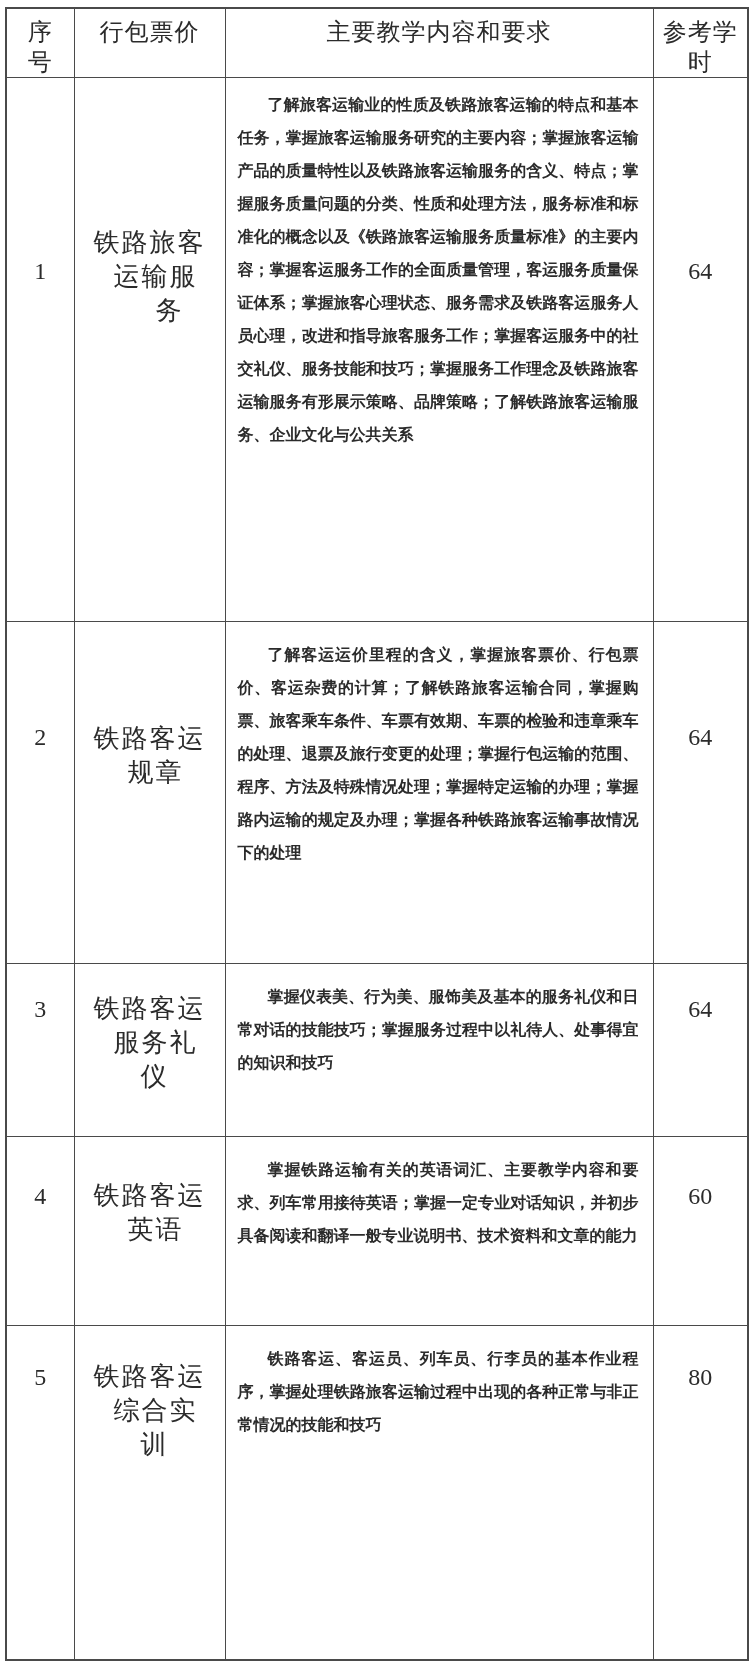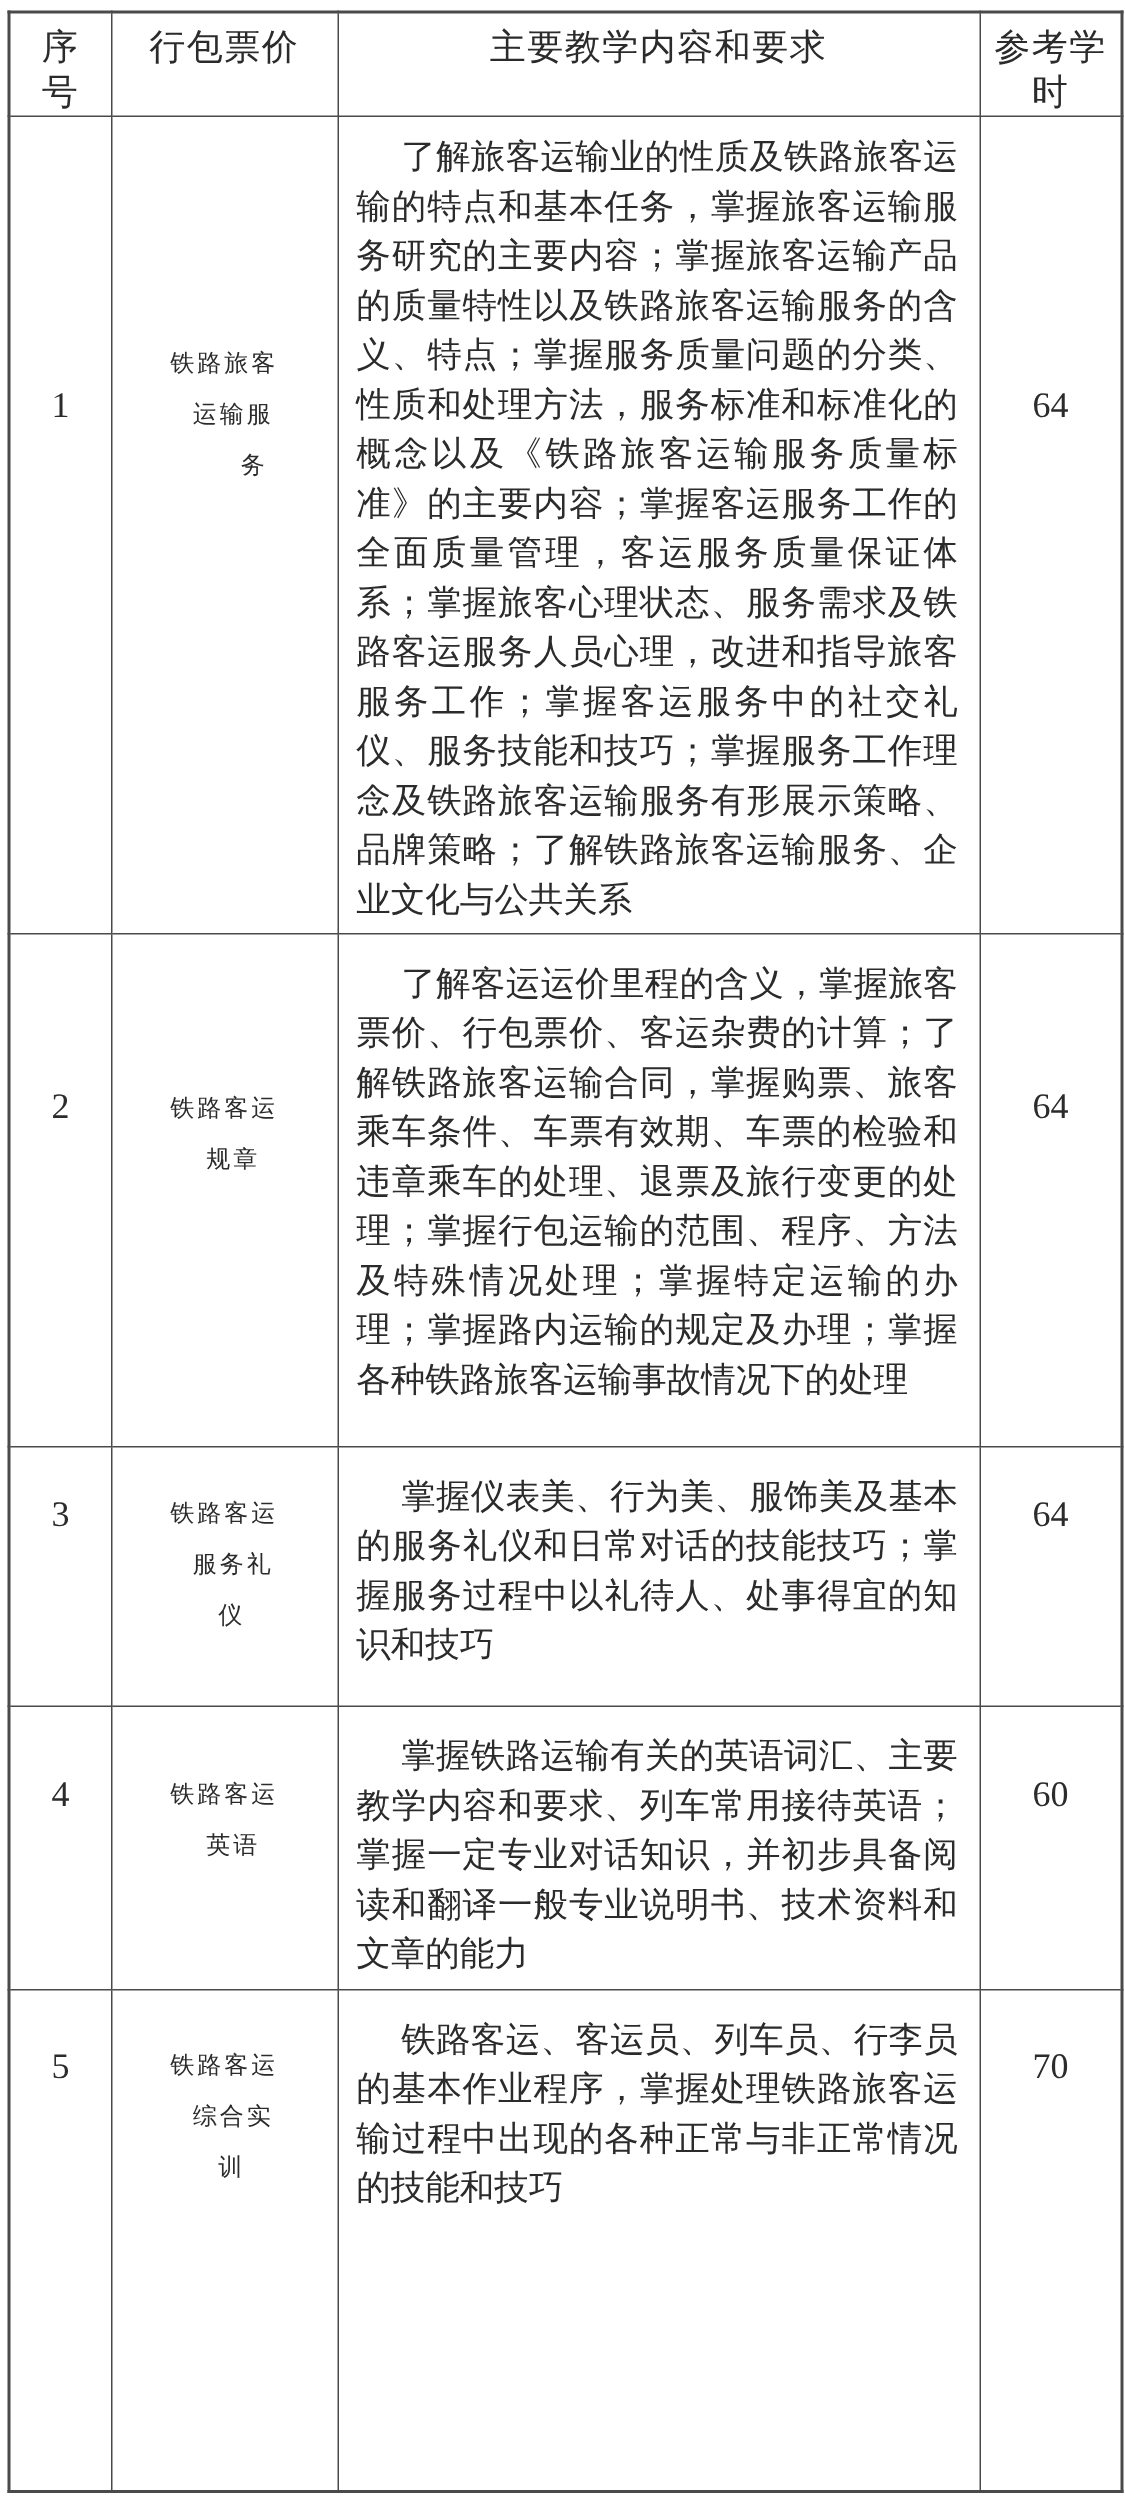--- a/index.html
+++ b/index.html
@@ -41,29 +41,30 @@
   tr.r4 { height: 189px; }
   tr.r5 { height: 334px; }
   
   td.no-cell, td.hours-cell {
     text-align: center;
     font-size: 24px;
     line-height: 30px;
   }
   td.course-cell {
     text-align: center;
-    font-size: 16px;
+    font-size: 26px;
     line-height: 34px;
     letter-spacing: 2px;
   }
   td.content-cell {
-    font-size: 23px;
+    font-size: 16px;
     line-height: 33px;
     text-align: justify;
     padding: 16px 14px 6px 12px;
+    font-weight: bold;
   }
   td.content-cell p { margin: 0; text-indent: 30px; }
   tr.r1 td.content-cell { padding-top: 10px; }
   
   tr.r1 td.no-cell, tr.r1 td.hours-cell { padding-top: 178px; }
   tr.r1 td.course-cell { padding-top: 148px; }
   tr.r2 td.no-cell, tr.r2 td.hours-cell { padding-top: 100px; }
   tr.r2 td.course-cell { padding-top: 100px; }
   tr.r3 td.no-cell, tr.r3 td.hours-cell { padding-top: 30px; }
   tr.r3 td.course-cell { padding-top: 28px; }
@@ -154,16 +155,16 @@
     <tr class="r5">
       <td class="no-cell">5</td>
       <td class="course-cell">
         <div class="name-line1">铁路客运</div>
         <div class="name-line2">综合实</div>
         <div class="name-line3">训</div>
       </td>
       <td class="content-cell">
         <p>铁路客运、客运员、列车员、行李员的基本作业程序，掌握处理铁路旅客运输过程中出现的各种正常与非正常情况的技能和技巧</p>
       </td>
-      <td class="hours-cell">70</td>
+      <td class="hours-cell">80</td>
     </tr>
   </tbody>
 </table>
 
 </body></html>

